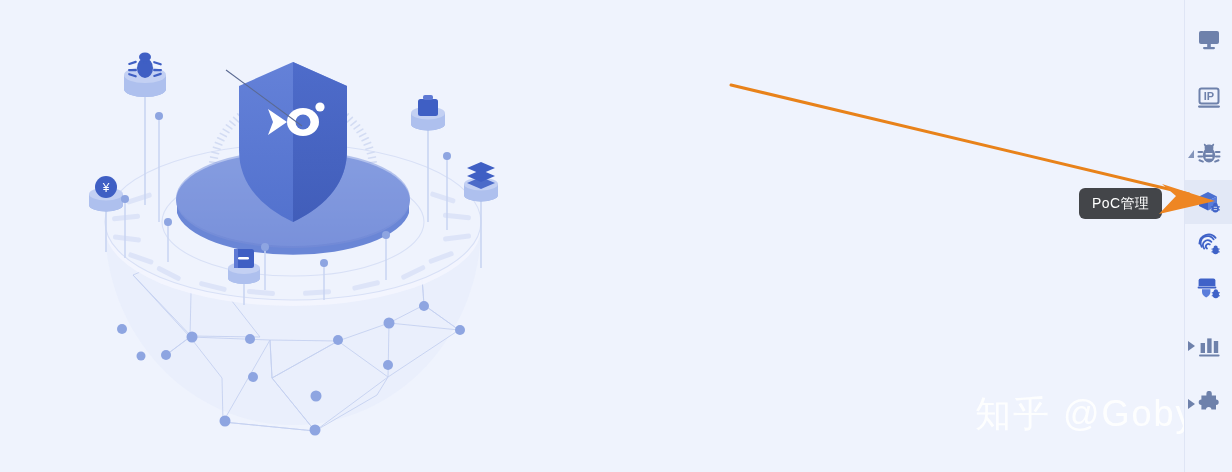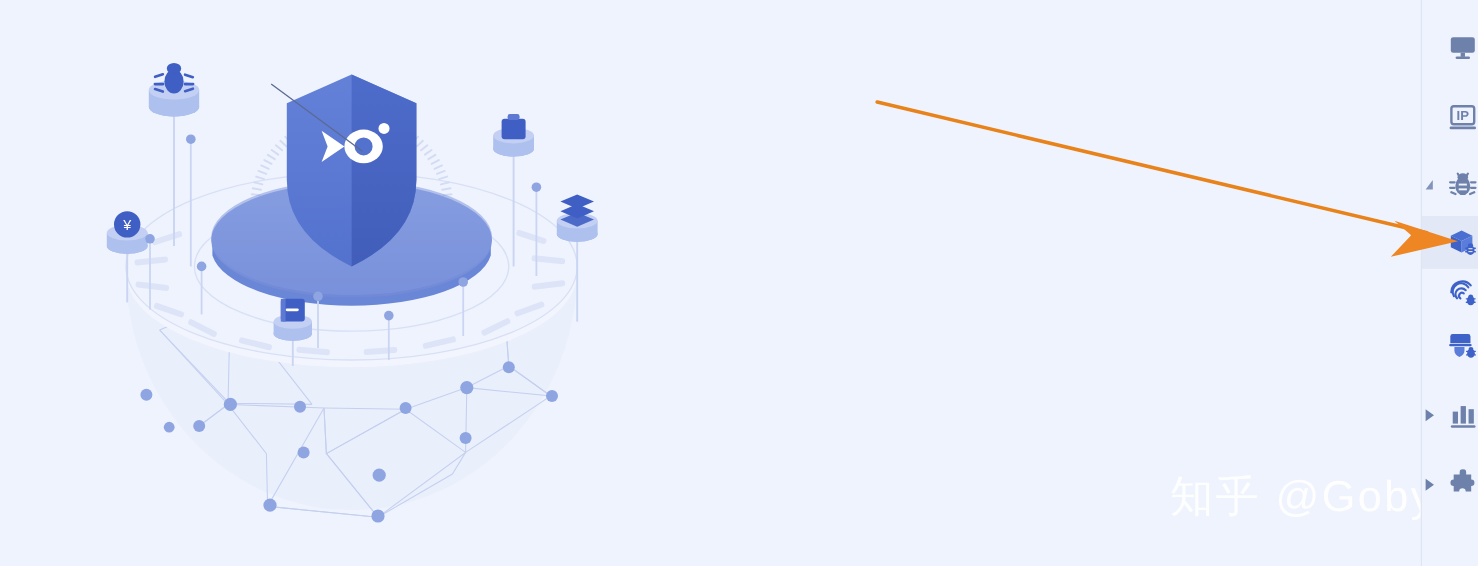--- a/index.html
+++ b/index.html
@@ -75,21 +75,21 @@
     box-sizing: border-box;
     z-index: 30;
   }
   .rail-item {
     position: absolute;
     left: 0;
     width: 47px;
     height: 44px;
     display: flex;
     align-items: center;
-    justify-content: flex-end;
+    justify-content: center;
   }
   .rail-item.active {
     background: #e2e8f6;
   }
   .rail-item svg { display: block; }
   .caret {
     position: absolute;
     left: 3px;
     top: 50%;
     transform: translateY(-50%);
@@ -416,20 +416,21 @@
           <circle cx="168" cy="222" r="4"></circle>
           <circle cx="324" cy="263" r="4"></circle>
           <circle cx="386" cy="235" r="4"></circle>
           <circle cx="447" cy="156" r="4"></circle>
           <circle cx="265" cy="247" r="4"></circle>
         </g>
       </g>
     </svg>
   </div>
 
+  <div id="tooltip">PoC管理</div>
 
   <svg id="annotation" viewBox="0 0 1232 472">
     <g>
       <line x1="731" y1="85" x2="1189" y2="194" stroke="#e8821a" stroke-width="3" stroke-linecap="round"></line>
       <path d="M1215 201 L1162 184 L1176 196 L1159 214 Z" fill="#ee8623"></path>
     </g>
   </svg>
 
   <div id="watermark">知乎 @Goby</div>
 

